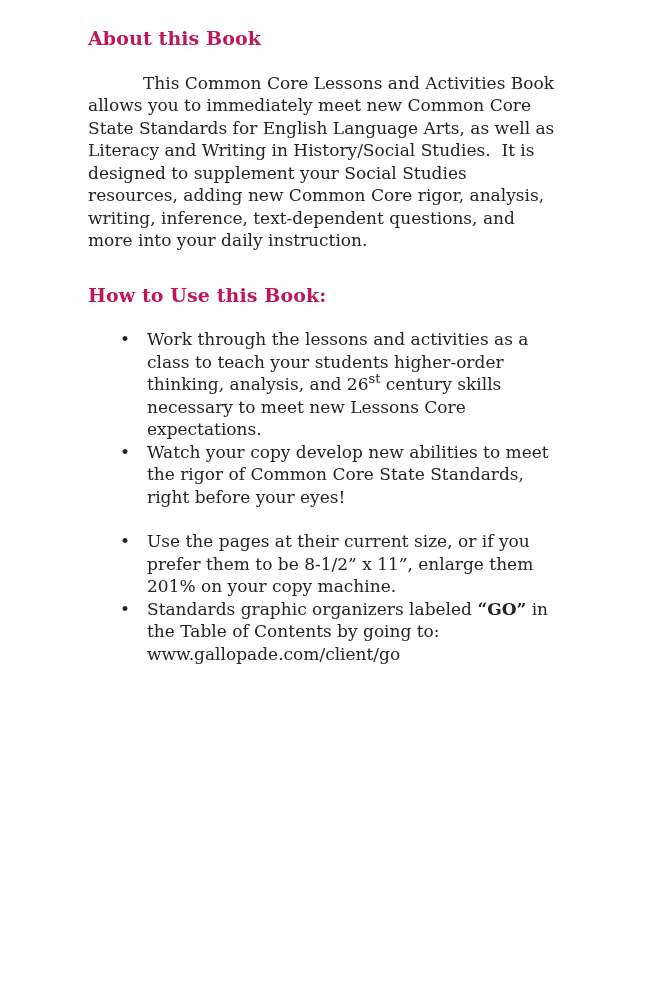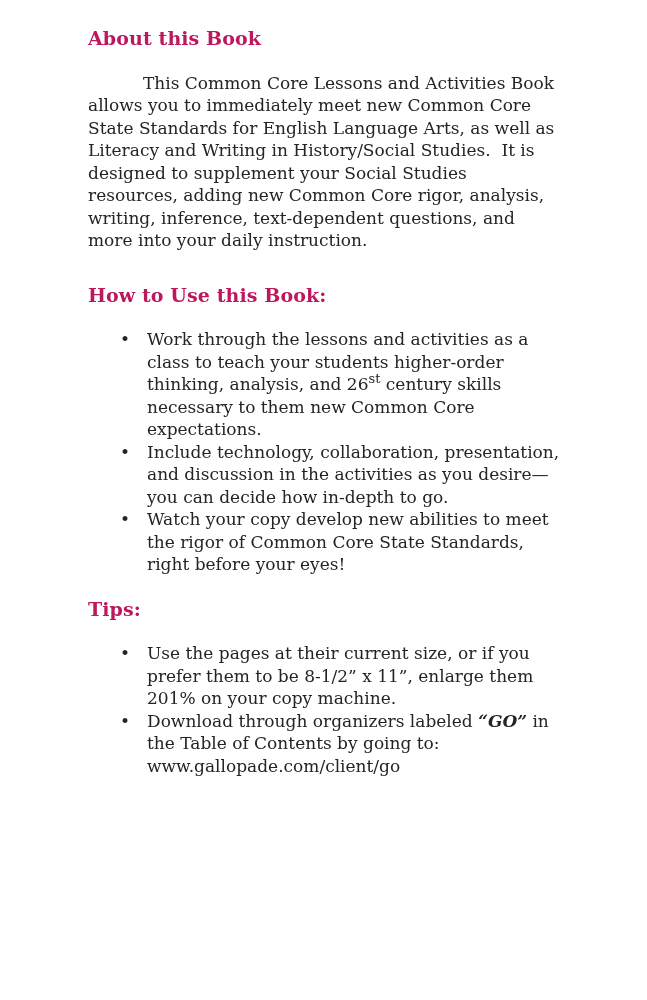--- a/index.html
+++ b/index.html
@@ -47,40 +47,37 @@
     left: -27px;
     top: 0;
   }
   sup.sup {
     font-size: 13px;
     line-height: 0;
     vertical-align: super;
   }
   strong {
     font-weight: bold;
-    font-style: italic;
   }
 </style>
 </head>
 <body>
 
 <div class="page">
 
   <h1 class="heading">About this Book</h1>
 
   <p class="intro">This Common Core Lessons and Activities Book allows you to immediately meet new Common Core State Standards for English Language Arts, as well as Literacy and Writing in History/Social Studies.  It is designed to supplement your Social Studies resources, adding new Common Core rigor, analysis, writing, inference, text-dependent questions, and more into your daily instruction.</p>
 
   <h2 class="heading">How to Use this Book:</h2>
 
   <ul class="bullet-list">
-    <li><span>Work through the lessons and activities as a class to teach your students higher-order thinking, analysis, and 26</span><sup class="sup">st</sup><span> century skills necessary to them new Common Core expectations.</span></li>
-    <li>Include technology, collaboration, presentation, and discussion in the activities as you desire—you can decide how in-depth to go.</li>
+    <li><span>Work through the lessons and activities as a class to teach your students higher-order thinking, analysis, and 26</span><sup class="sup">st</sup><span> century skills necessary to meet new Lessons Core expectations.</span></li>
     <li>Watch your copy develop new abilities to meet the rigor of Common Core State Standards, right before your eyes!</li>
   </ul>
 
-  <h2 class="heading">Tips:</h2>
 
   <ul class="bullet-list">
     <li>Use the pages at their current size, or if you prefer them to be 8-1/2” x 11”, enlarge them 201% on your copy machine.</li>
-    <li><span>Download through organizers labeled </span><strong>“GO”</strong><span> in the Table of Contents by going to: www.gallopade.com/client/go</span></li>
+    <li><span>Standards graphic organizers labeled </span><strong>“GO”</strong><span> in the Table of Contents by going to: www.gallopade.com/client/go</span></li>
   </ul>
 
 </div>
 
 </body></html>

